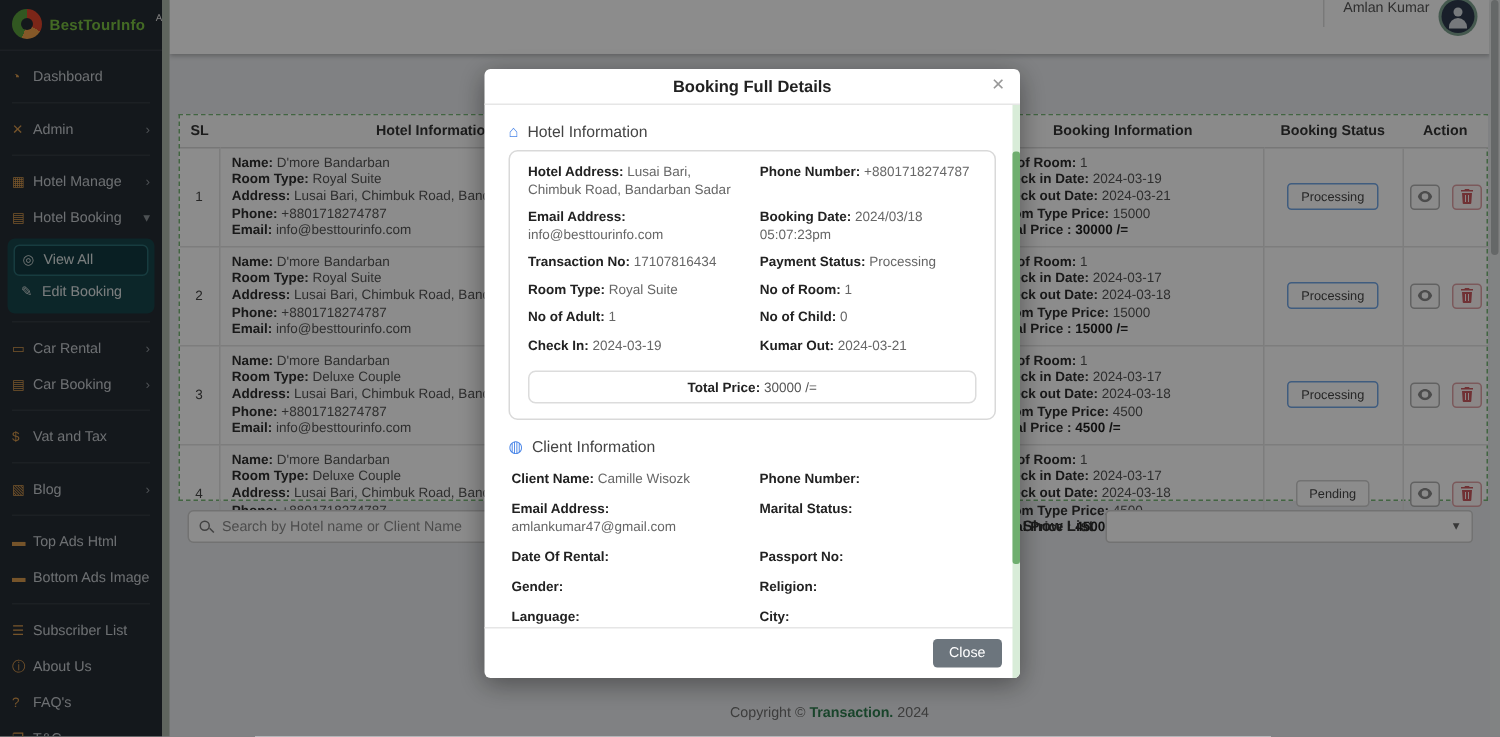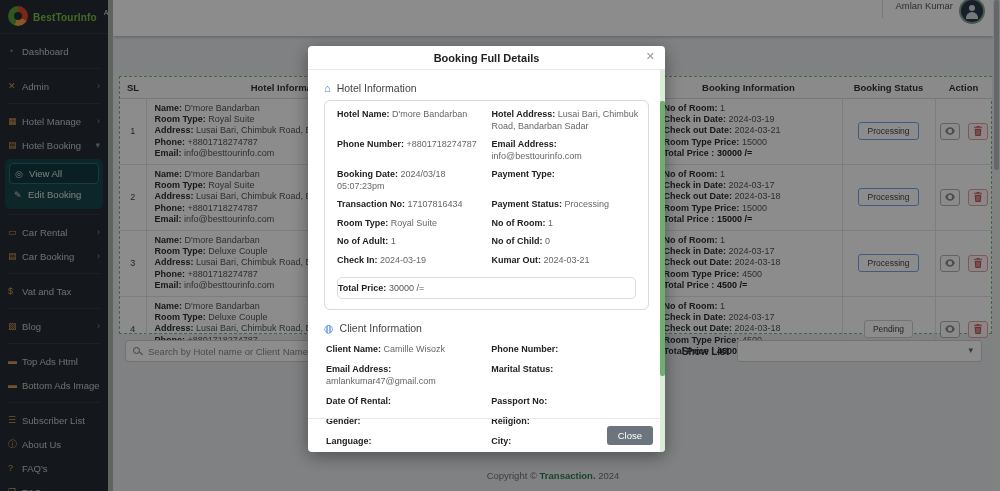--- a/index.html
+++ b/index.html
@@ -73,35 +73,35 @@
   .show-list-select .chev { position:absolute; right:8px; top:4px; color:#666; font-size:9px; }
 
   
   .main-footer { position:absolute; left:113px; right:7px; top:470px; text-align:center; font-size:9.5px; color:#6f6f6f; z-index:5; }
   .main-footer .brand-green { color:#2e7d4f; font-weight:bold; }
 
   
   .backdrop { position:fixed; inset:0; background:rgba(0,0,0,.45); z-index:50; }
 
   
-  .modal { position:fixed; left:308px; top:46px; width:357px; height:406px; background:#fff; border-radius:4px; box-shadow:0 4px 18px rgba(0,0,0,.4); z-index:100; }
+  .modal { position:fixed; left:323px; top:46px; width:357px; height:406px; background:#fff; border-radius:4px; box-shadow:0 4px 18px rgba(0,0,0,.4); z-index:100; }
   .modal-header { position:relative; height:24px; border-bottom:1px solid #e6e6e6; display:flex; align-items:center; justify-content:center; }
   .modal-title { font-size:11px; font-weight:bold; color:#222; }
   .modal-close { position:absolute; right:10px; top:4px; font-size:11px; color:#999; cursor:pointer; }
   .modal-body { position:relative; padding:8px 16px 0 16px; }
   .modal-scrollbar { position:absolute; right:0; top:24px; bottom:0; width:5px; background:#d8ecd8; border-radius:0 0 4px 0; z-index:2; }
   .modal-scrollbar .thumb { position:absolute; left:0; top:8%; width:5px; height:72%; background:#6fae6f; border-radius:2px; }
   .section-head { display:flex; align-items:center; gap:6px; font-size:10.5px; color:#444; margin:4px 0 6px 0; }
   .section-head .sec-icon { color:#4a86e8; font-size:11px; line-height:1; }
   .info-box { border:1px solid #d9d9d9; border-radius:6px; padding:8px 12px 10px 12px; }
   .field-grid { display:grid; grid-template-columns:49% 51%; column-gap:8px; }
   .field { font-size:9px; color:#666; line-height:11.5px; margin-bottom:7px; }
   .field b { color:#222; font-weight:bold; }
   .field.tall { min-height:22px; }
-  .total-box { border:1px solid #dcdcdc; border-radius:5px; padding:5px 0; margin-top:4px; font-size:9px; color:#555; }
+  .total-box { border:1px solid #dcdcdc; border-radius:5px; text-align:center; padding:5px 0; margin-top:4px; font-size:9px; color:#555; }
   .total-box b { color:#222; }
   .client-head { margin-top:12px; }
   .client-grid { padding:4px 2px 0 2px; }
   .client-grid .field { margin-bottom:8.5px; }
   .modal-footer { position:absolute; left:0; right:0; bottom:0; height:34px; border-top:1px solid #e6e6e6; display:flex; align-items:center; justify-content:flex-end; padding:0 12px; }
   .close-btn { background:#6c757d; color:#fff; font-size:9.5px; border:none; border-radius:3px; padding:4px 11px; cursor:pointer; font-family:inherit; }
 </style>
 </head>
 <body>
 
@@ -401,26 +401,24 @@
     <span class="modal-title">Booking Full Details</span>
     <span class="modal-close">✕</span>
   </div>
   <div class="modal-body">
     <div class="section-head">
       <span class="sec-icon">⌂</span>
       <span>Hotel Information</span>
     </div>
     <div class="info-box">
       <div class="field-grid">
-        <div class="field tall"><b>Hotel Name:</b> <span>D'more Bandarban</span></div>
         <div class="field tall"><b>Hotel Address:</b> <span>Lusai Bari, Chimbuk Road, Bandarban Sadar</span></div>
         <div class="field"><b>Phone Number:</b> <span>+8801718274787</span></div>
         <div class="field"><b>Email Address:</b> <span>info@besttourinfo.com</span></div>
         <div class="field"><b>Booking Date:</b> <span>2024/03/18 05:07:23pm</span></div>
-        <div class="field"><b>Payment Type:</b> <span></span></div>
         <div class="field"><b>Transaction No:</b> <span>17107816434</span></div>
         <div class="field"><b>Payment Status:</b> <span>Processing</span></div>
         <div class="field"><b>Room Type:</b> <span>Royal Suite</span></div>
         <div class="field"><b>No of Room:</b> <span>1</span></div>
         <div class="field"><b>No of Adult:</b> <span>1</span></div>
         <div class="field"><b>No of Child:</b> <span>0</span></div>
         <div class="field"><b>Check In:</b> <span>2024-03-19</span></div>
         <div class="field"><b>Kumar Out:</b> <span>2024-03-21</span></div>
       </div>
       <div class="total-box">

